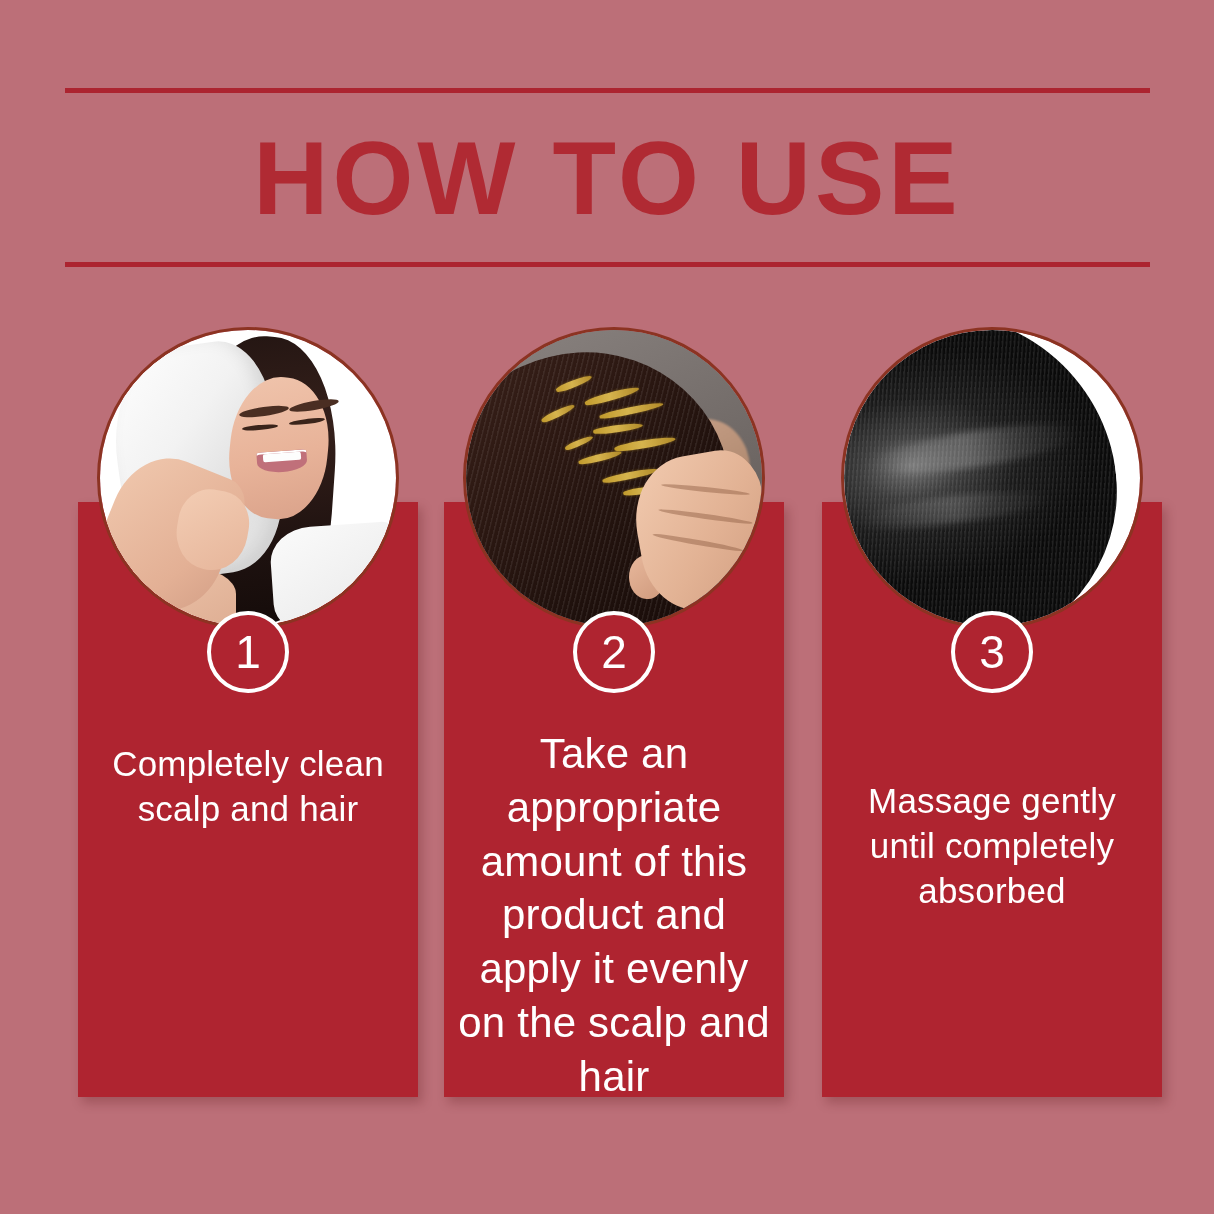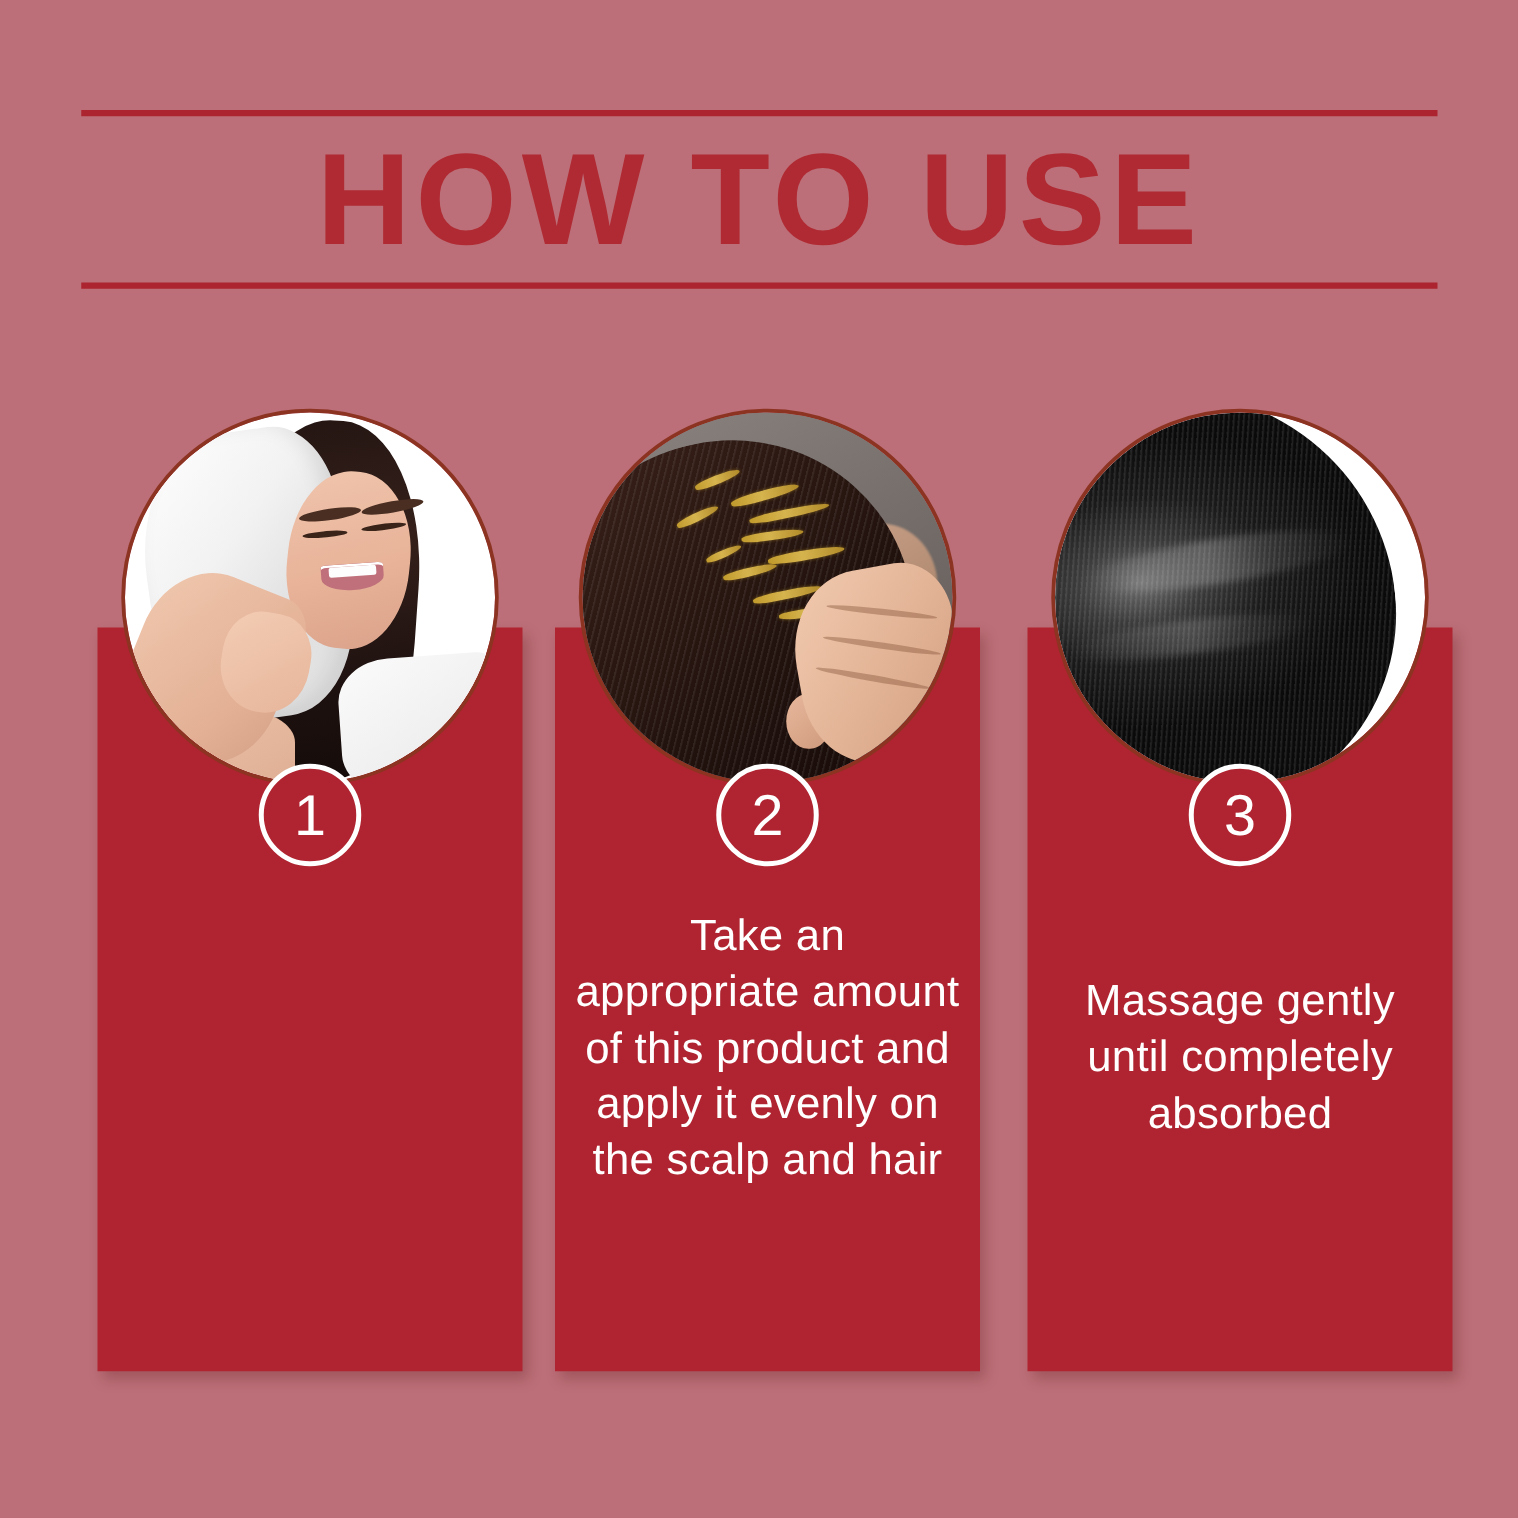--- a/index.html
+++ b/index.html
@@ -13,21 +13,21 @@
     background:#BC6F78;
     font-family:"Liberation Sans", sans-serif;
     position:relative;
   }
 
   
   #header {
     position:absolute;
     left:65px; top:88px;
     width:1085px;
-    height:143px;
+    height:179px;
   }
   .rule {
     position:absolute;
     left:0; width:100%;
     height:5px;
     background:#AC2430;
   }
   .rule.top { top:0; }
   .rule.bottom { bottom:0; }
 
@@ -285,21 +285,21 @@
     position:absolute;
     left:14px; right:14px;
     top:415px;
     text-align:center;
     color:#ffffff;
     font-size:35px;
     line-height:1.28;
     font-weight:400;
     letter-spacing:0.2px;
   }
-  .step.s1 .caption { top:400px; font-size:35px; }
+  .step.s1 .caption { top:400px; font-size:42px; }
   .step.s2 .caption { top:428px;margin-top:24px; }
 </style>
 </head>
 <body>
 
 <div id="header">
   <div class="rule top"></div>
   <div id="page-title">HOW TO USE</div>
   <div class="rule bottom"></div>
 </div>
@@ -319,20 +319,21 @@
         <div class="eye e2"></div>
         <div class="smile"></div>
         <div class="teeth"></div>
         <div class="shoulder"></div>
         <div class="armR"></div>
         <div class="top"></div>
         <div class="hand"></div>
       </div>
     </div>
     <div class="badge">1</div>
+    <div class="caption">Completely clean scalp and hair</div>
   </div>
 
   <div class="step s1">
     <div class="panel"></div>
     <div class="photo">
       <div class="photo-inner ph2">
         <div class="bg"></div>
         <div class="scalp"></div>
         <div class="hairmass"></div>
         <div class="oil o1"></div>

